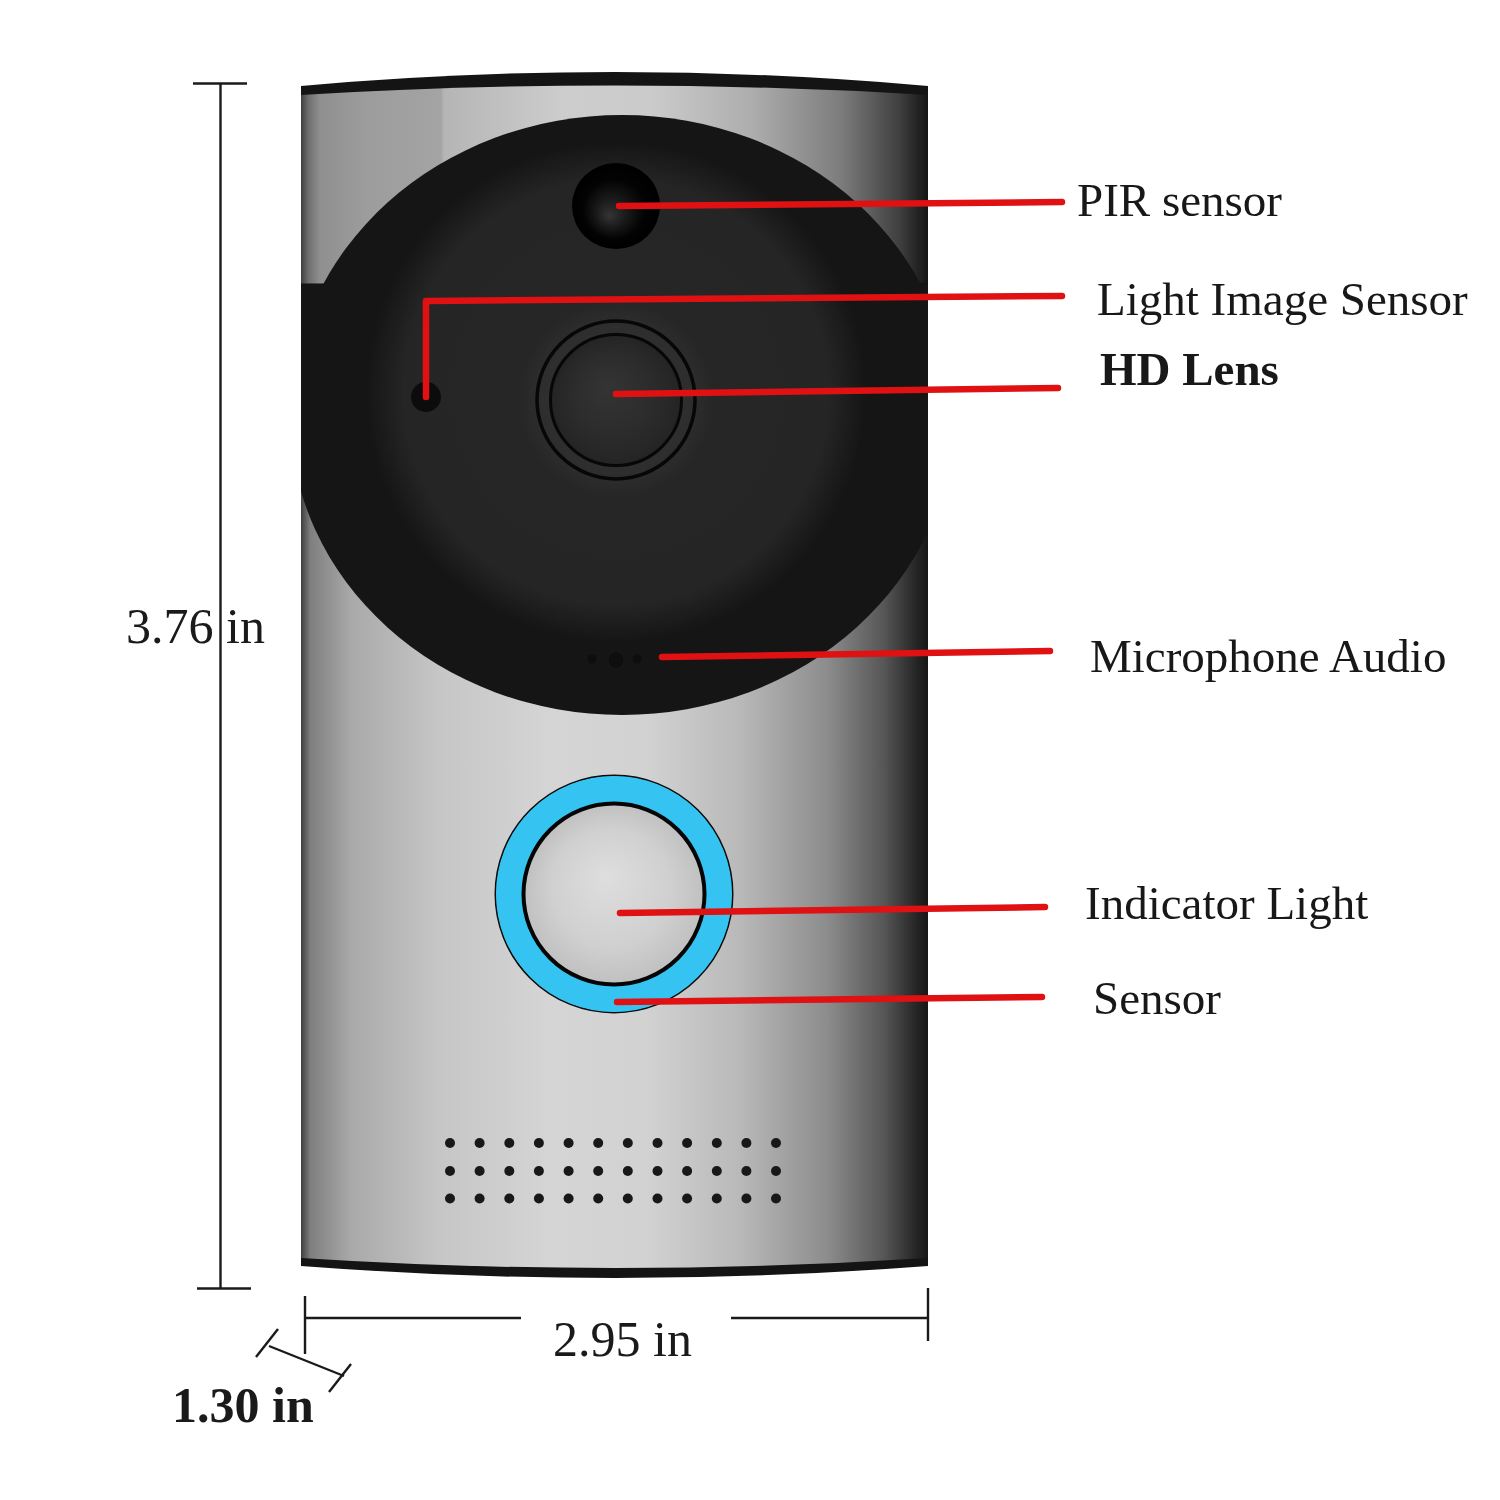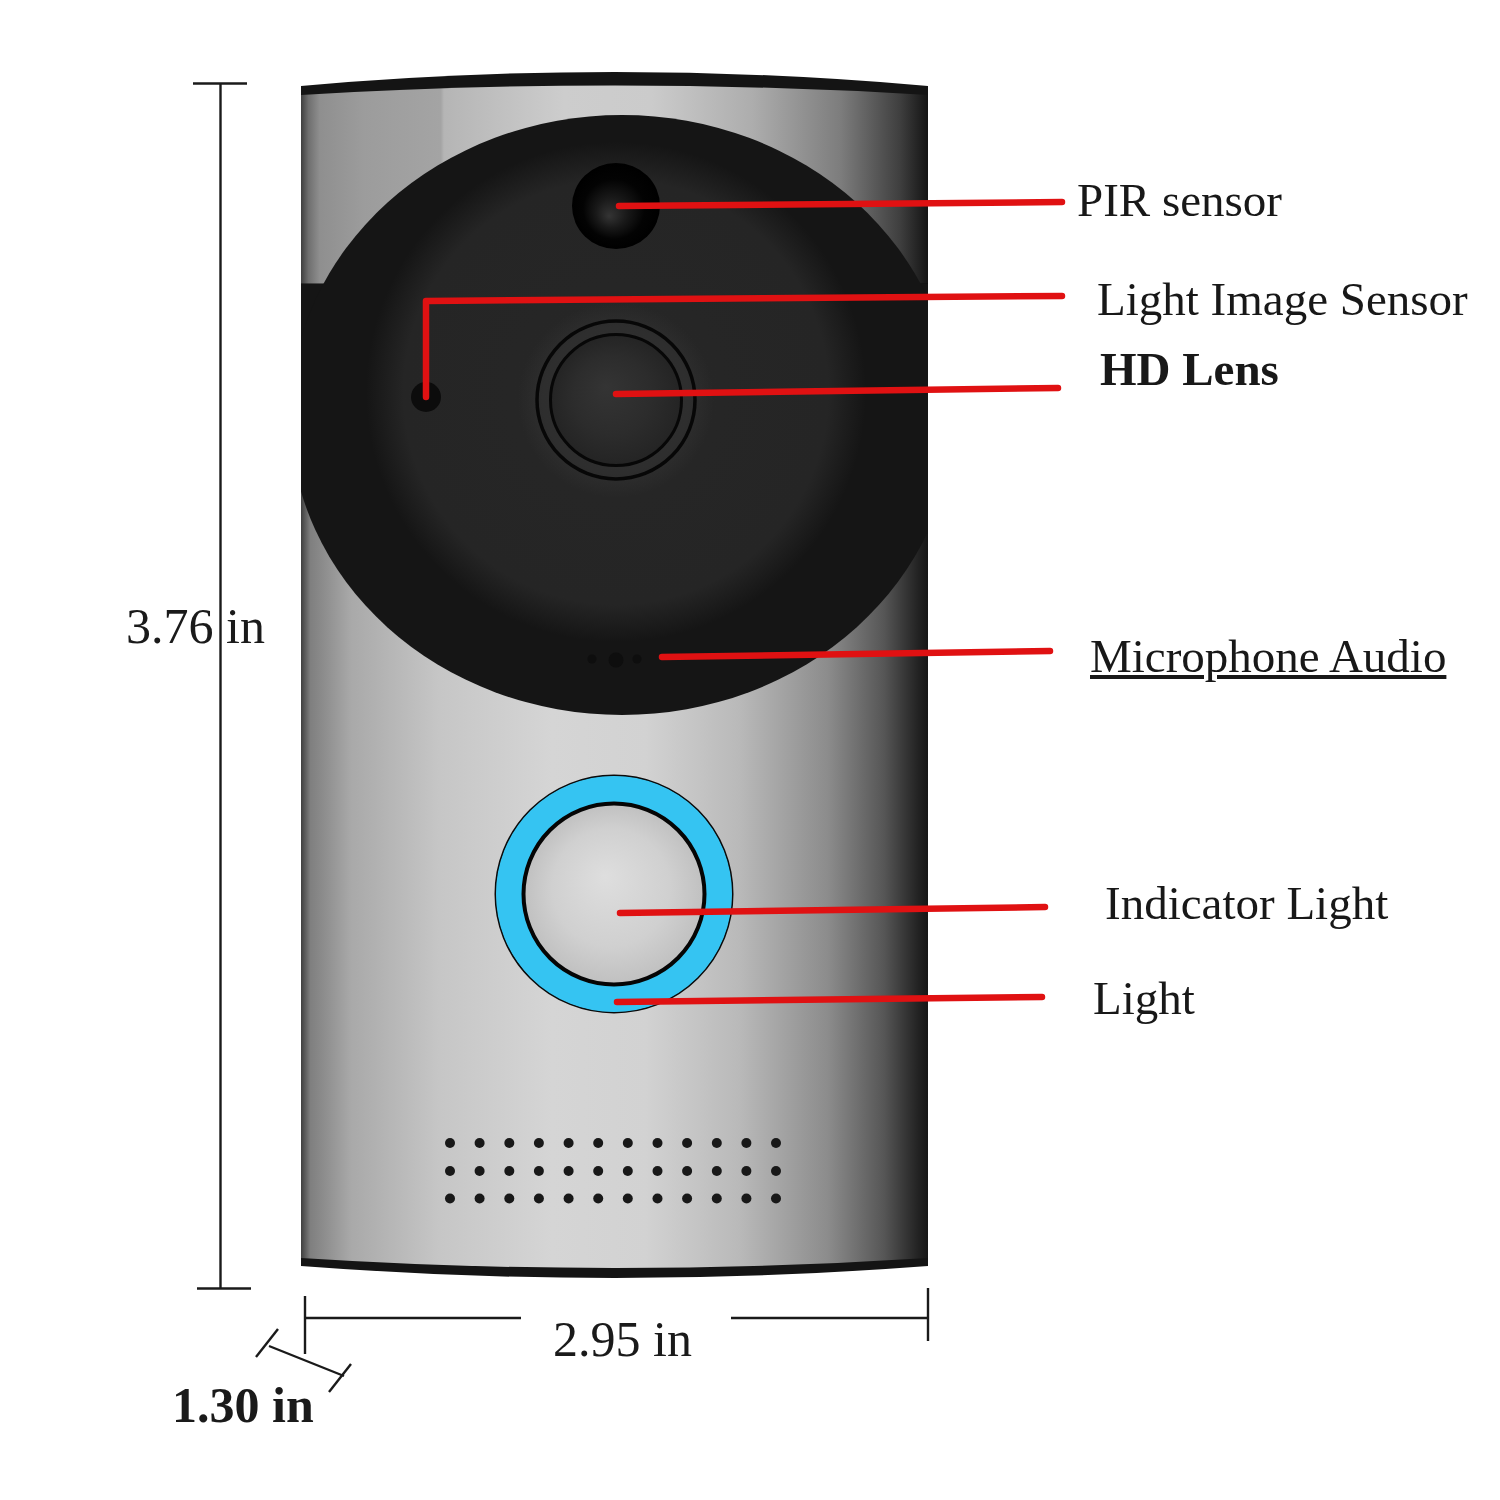--- a/index.html
+++ b/index.html
@@ -194,20 +194,20 @@
       <line x1="616" y1="394" x2="1058" y2="388"></line>
       <line x1="662" y1="657" x2="1050" y2="651"></line>
       <line x1="620" y1="913" x2="1045" y2="907"></line>
       <line x1="617" y1="1002" x2="1042" y2="997"></line>
     </g>
   </svg>
 
   <div class="callout-label" style="left:1097px;top:276px;">Light Image Sensor</div>
   <div class="callout-label" style="left:1077px;top:177px;">PIR sensor</div>
   <div class="callout-label" style="left:1100px;top:346px;font-weight:bold;">HD Lens</div>
-  <div class="callout-label" style="left:1090px;top:633px;text-decoration:underline;">Microphone Audio</div>
-  <div class="callout-label" style="left:1085px;top:880px;margin-left:20px;">Indicator Light</div>
-  <div class="callout-label" style="left:1093px;top:975px;">Light</div>
+  <div class="callout-label" style="left:1090px;top:633px;">Microphone Audio</div>
+  <div class="callout-label" style="left:1085px;top:880px;">Indicator Light</div>
+  <div class="callout-label" style="left:1093px;top:975px;">Sensor</div>
 
   <div class="dim-label" style="left:126px;top:601px;">3.76 in</div>
   <div class="dim-label" style="left:553px;top:1314px;">2.95 in</div>
   <div class="dim-label" style="left:172px;top:1380px;font-weight:bold;">1.30 in</div>
 </div>
 
 </body></html>

